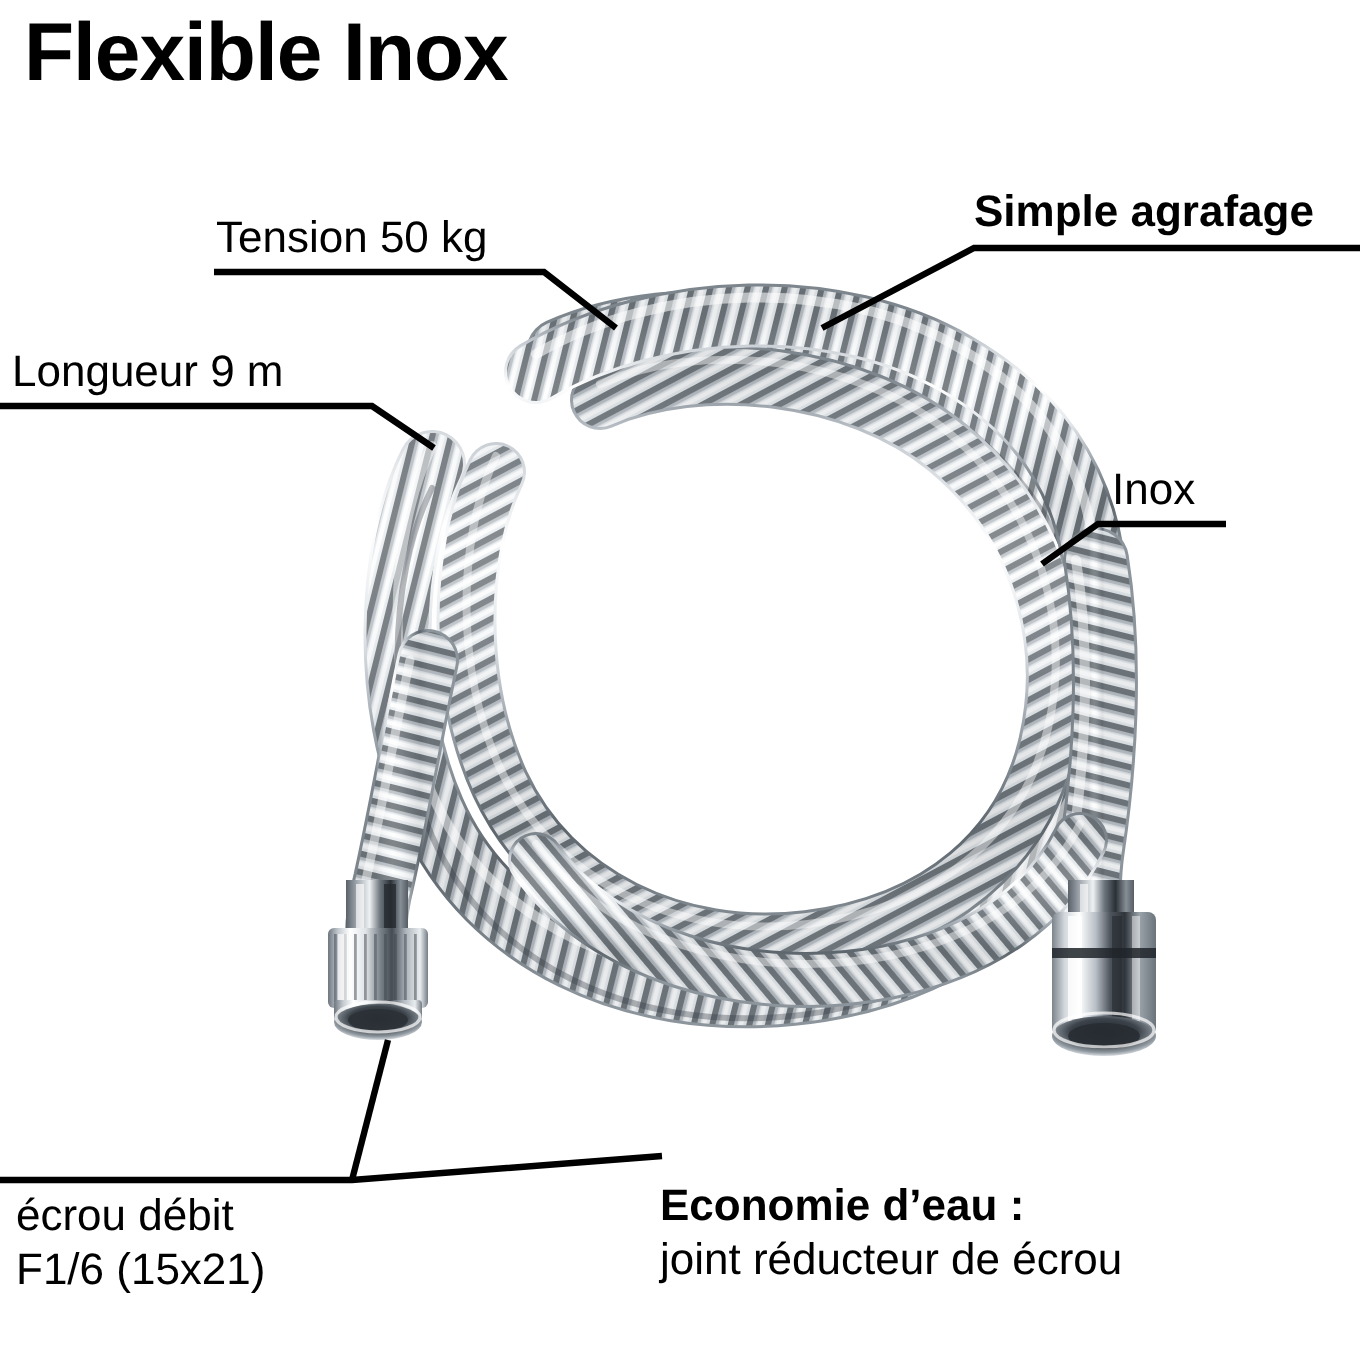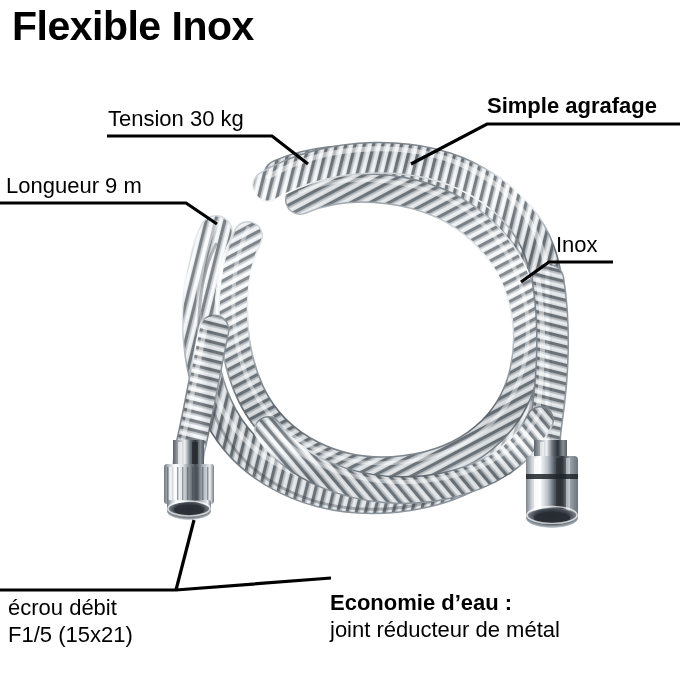--- a/index.html
+++ b/index.html
@@ -291,36 +291,36 @@
       <rect x="526" y="474" width="52" height="5" fill="#1f2429" opacity="0.85"></rect>
 
       <ellipse cx="552" cy="518" rx="26" ry="10" fill="url(#boreGrad)"></ellipse>
       <ellipse cx="552" cy="518" rx="18" ry="6.5" fill="#272c32" opacity="0.88"></ellipse>
       <ellipse cx="552" cy="515" rx="25" ry="8.5" fill="none" stroke="#ffffff" stroke-width="1.6" opacity="0.7"></ellipse>
     </g>
   </svg>
 
   <div id="title">Flexible Inox</div>
 
-  <div class="callout" style="left:108px; top:106px;">Tension 30 kg</div>
+  <div class="callout" style="left:108px; top:106px;">Tension 50 kg</div>
 
   <div class="callout" style="left:487px; top:93px;font-weight:bold;">Simple agrafage</div>
 
   <div class="callout" style="left:6px; top:173px;">Longueur 9 m</div>
 
   <div class="callout" style="left:556px; top:232px;">Inox</div>
 
   <div class="btm-block" style="left:8px; top:594px;">
     <span class="btm-line">écrou débit</span>
-    <span class="btm-line">F1/5 (15x21)</span>
+    <span class="btm-line">F1/6 (15x21)</span>
   </div>
 
   <div class="btm-block" style="left:330px; top:589px;">
     <span class="btm-line bold">Economie d’eau :</span>
-    <span class="btm-line">joint réducteur de métal</span>
+    <span class="btm-line">joint réducteur de écrou</span>
   </div>
 
   <svg class="layer lines" viewBox="0 0 680 680">
     <g stroke="#000000" stroke-width="3.2" fill="none" stroke-linecap="butt">
 
       <path d="M 107 136 L 272 136 L 308 164"></path>
 
       <path d="M 680 124 L 487 124 L 411 164"></path>
 
       <path d="M 0 203 L 186 203 L 217 224"></path>

